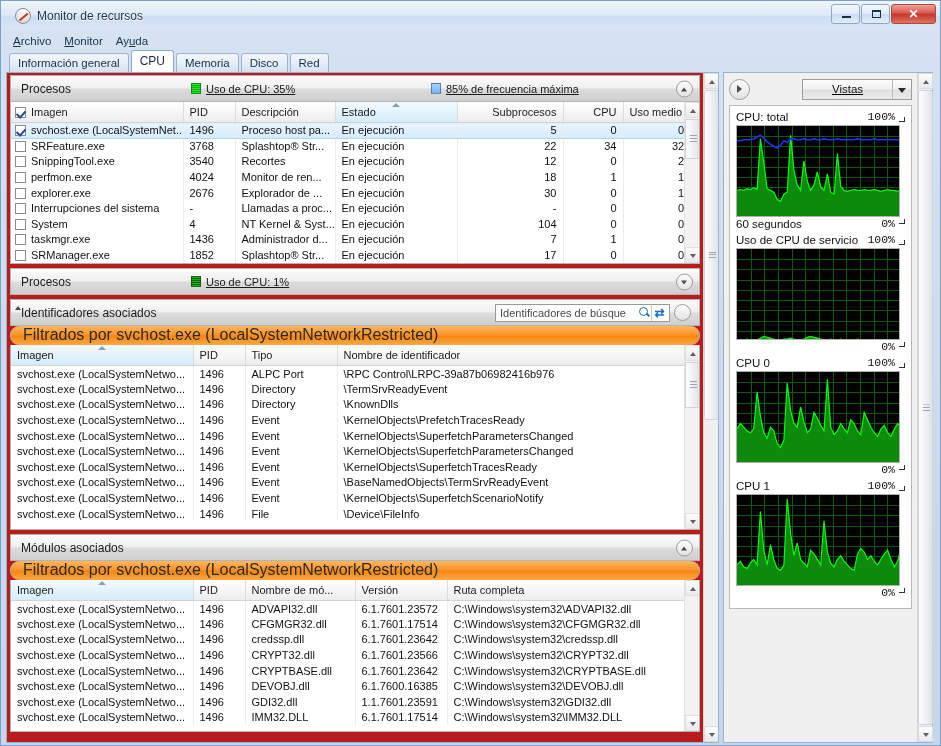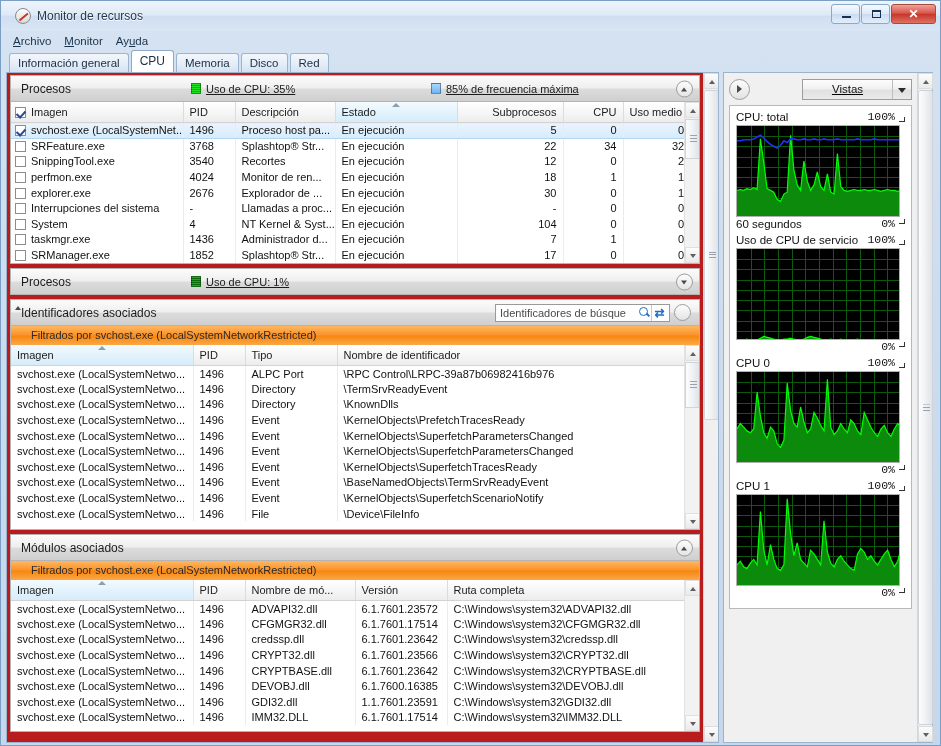--- a/index.html
+++ b/index.html
@@ -302,27 +302,28 @@
     font-size: 12px;
     text-align: center;
     line-height: 16px;
     font-weight: bold;
   }
 
   
   .filterbar {
     height: 19px;
     line-height: 18px;
-    padding-left: 20px;
-    font-size: 11px;
+    padding-left: 12px;
+    font-size: 16px;
     color: #2b2b2b;
     background: linear-gradient(to bottom,#ffb760 0%,#fb9229 48%,#f7860f 52%,#fba847 100%);
     border-left: 1px solid #b4b4b4;
     border-right: 1px solid #b4b4b4;
     white-space: nowrap;
+    border-radius: 9px;
   }
 
   
   .tablewrap {
     position: relative;
     background: #ffffff;
     border: 1px solid #b4b4b4;
     border-top: none;
     overflow: hidden;
   }

